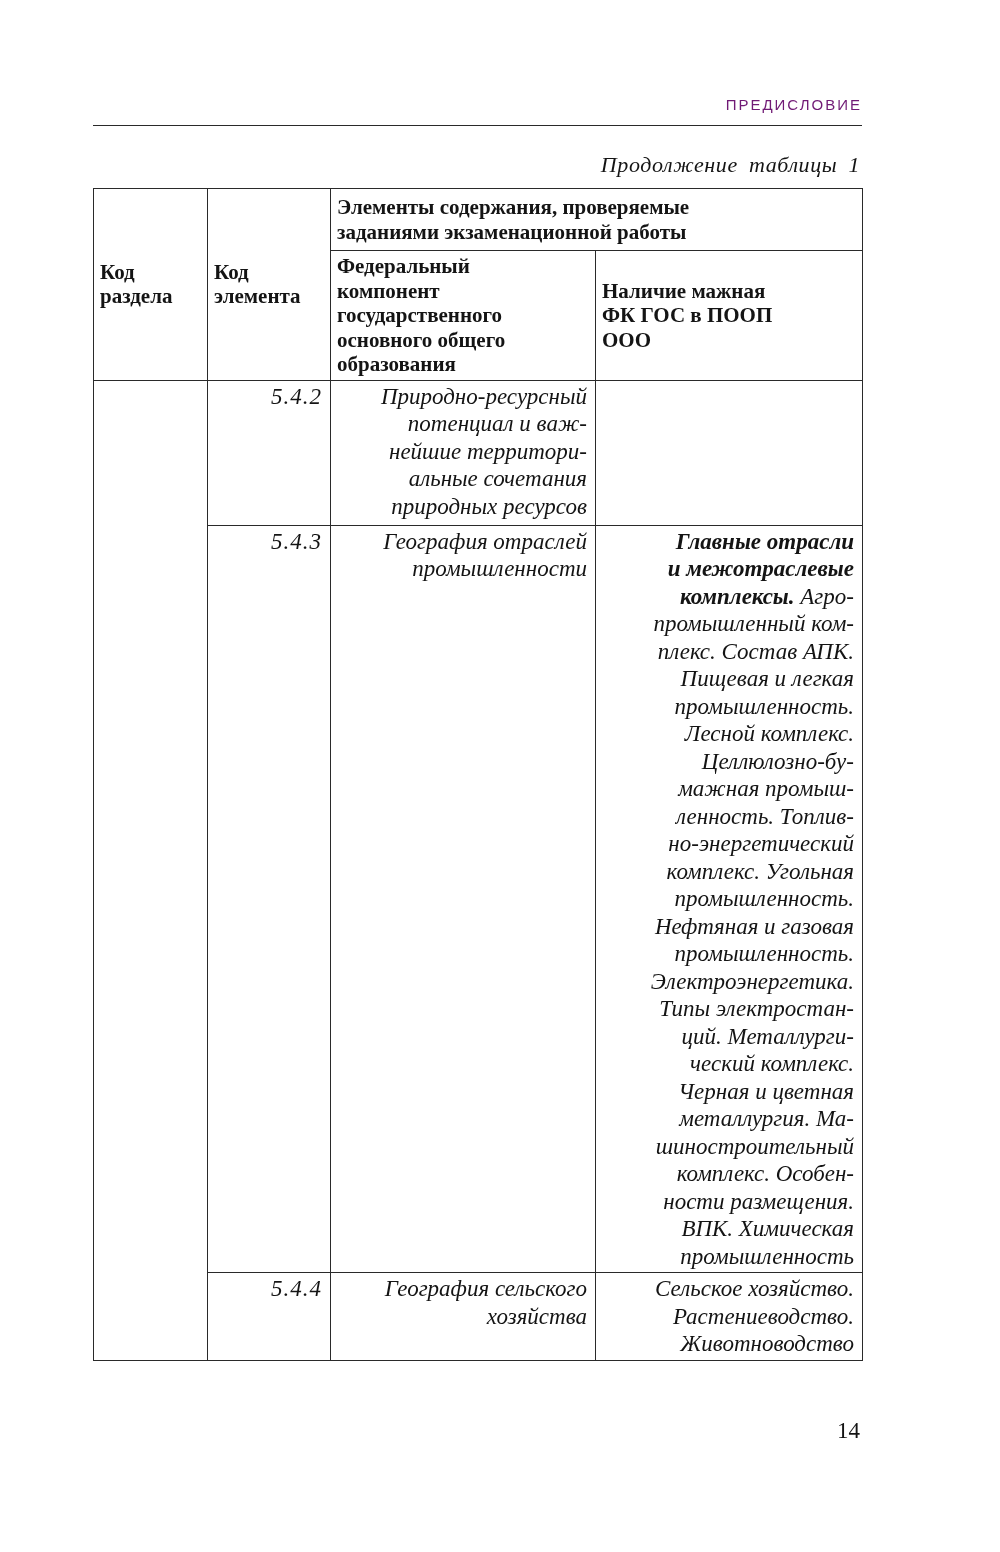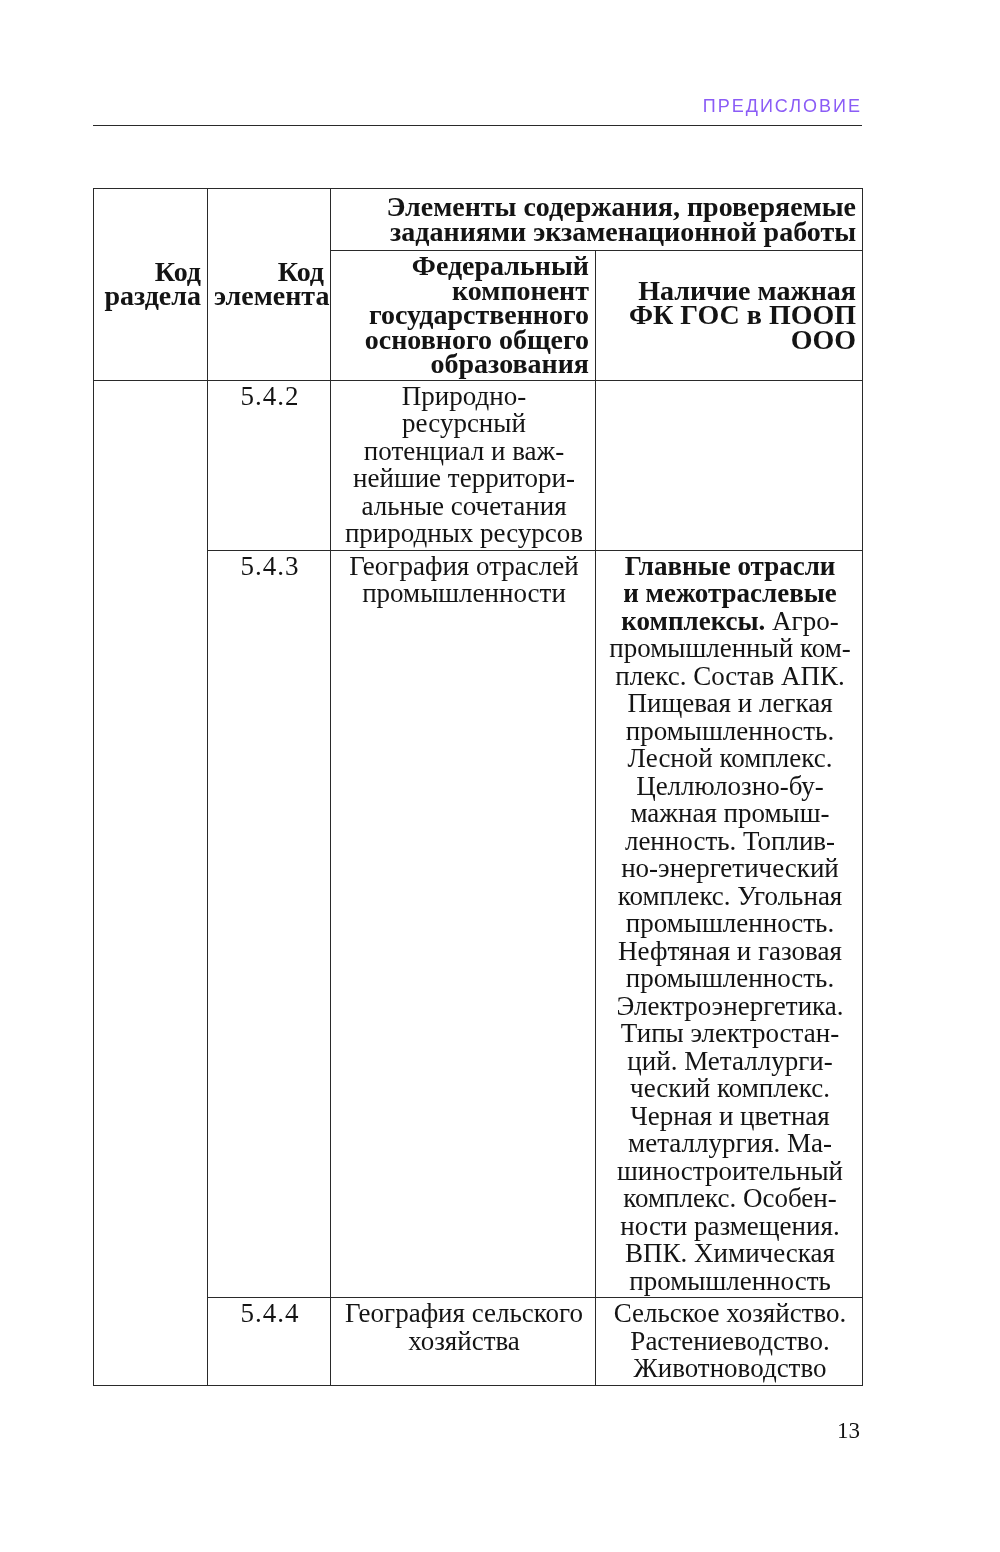--- a/index.html
+++ b/index.html
@@ -11,23 +11,23 @@
     font-family: "Liberation Serif", serif;
     color: #141414;
     margin: 0 auto;
     overflow: hidden;
   }
   .running-header {
     position: absolute;
     top: 96px; left: 93px; width: 769px;
     text-align: right;
     font-family: "Liberation Sans", sans-serif;
-    font-size: 18px;
+    font-size: 15px;
     letter-spacing: 2px;
-    color: #8b5cf6;
+    color: #701a75;
   }
   .header-rule {
     position: absolute;
     top: 125px; left: 93px; width: 769px;
     border-top: 1.6px solid #2a2a2a;
   }
   .table-caption {
     position: absolute;
     top: 152px; left: 93px; width: 767px;
     text-align: right;
@@ -43,32 +43,33 @@
     border-collapse: collapse;
     table-layout: fixed;
   }
   table.main th, table.main td {
     border: 1.6px solid #2a2a2a;
     white-space: pre-line;
     overflow: hidden;
   }
   table.main th {
     font-weight: bold;
-    font-size: 28px;
+    font-size: 21px;
     line-height: 24.5px;
-    text-align: right;
+    text-align: left;
     vertical-align: middle;
     padding: 3px 6px;
   }
   table.main td {
-    font-size: 27px;
+    font-size: 23px;
     line-height: 27.5px;
     padding: 2px 8px 2px 10px;
     vertical-align: top;
-    text-align: center;
+    text-align: right;
+    font-style: italic;
   }
   tr.hdr-top { height: 62px; }
   tr.hdr-sub { height: 125px; }
   tr.row-542 { height: 145px; }
   tr.row-543 { height: 744px; }
   tr.row-544 { height: 79px; }
   td.code-cell {
     text-align: center;
     vertical-align: middle;
     letter-spacing: 1px;
@@ -86,20 +87,21 @@
 </style>
 </head>
 <body>
 
 <div class="page">
 
   <div class="running-header">ПРЕДИСЛОВИЕ</div>
 
   <div class="header-rule"></div>
 
+  <div class="table-caption">Продолжение таблицы 1</div>
 
   <table class="main">
     <colgroup>
       <col style="width:114px">
       <col style="width:123px">
       <col style="width:265px">
       <col style="width:267px">
     </colgroup>
     <thead>
       <tr class="hdr-top">
@@ -168,15 +170,15 @@
         <td class="code-cell">5.4.4</td>
         <td class="v-top">География сельского
 хозяйства</td>
         <td class="v-top">Сельское хозяйство.
 Растениеводство.
 Животноводство</td>
       </tr>
     </tbody>
   </table>
 
-  <div class="page-number">13</div>
+  <div class="page-number">14</div>
 
 </div>
 
 </body></html>

